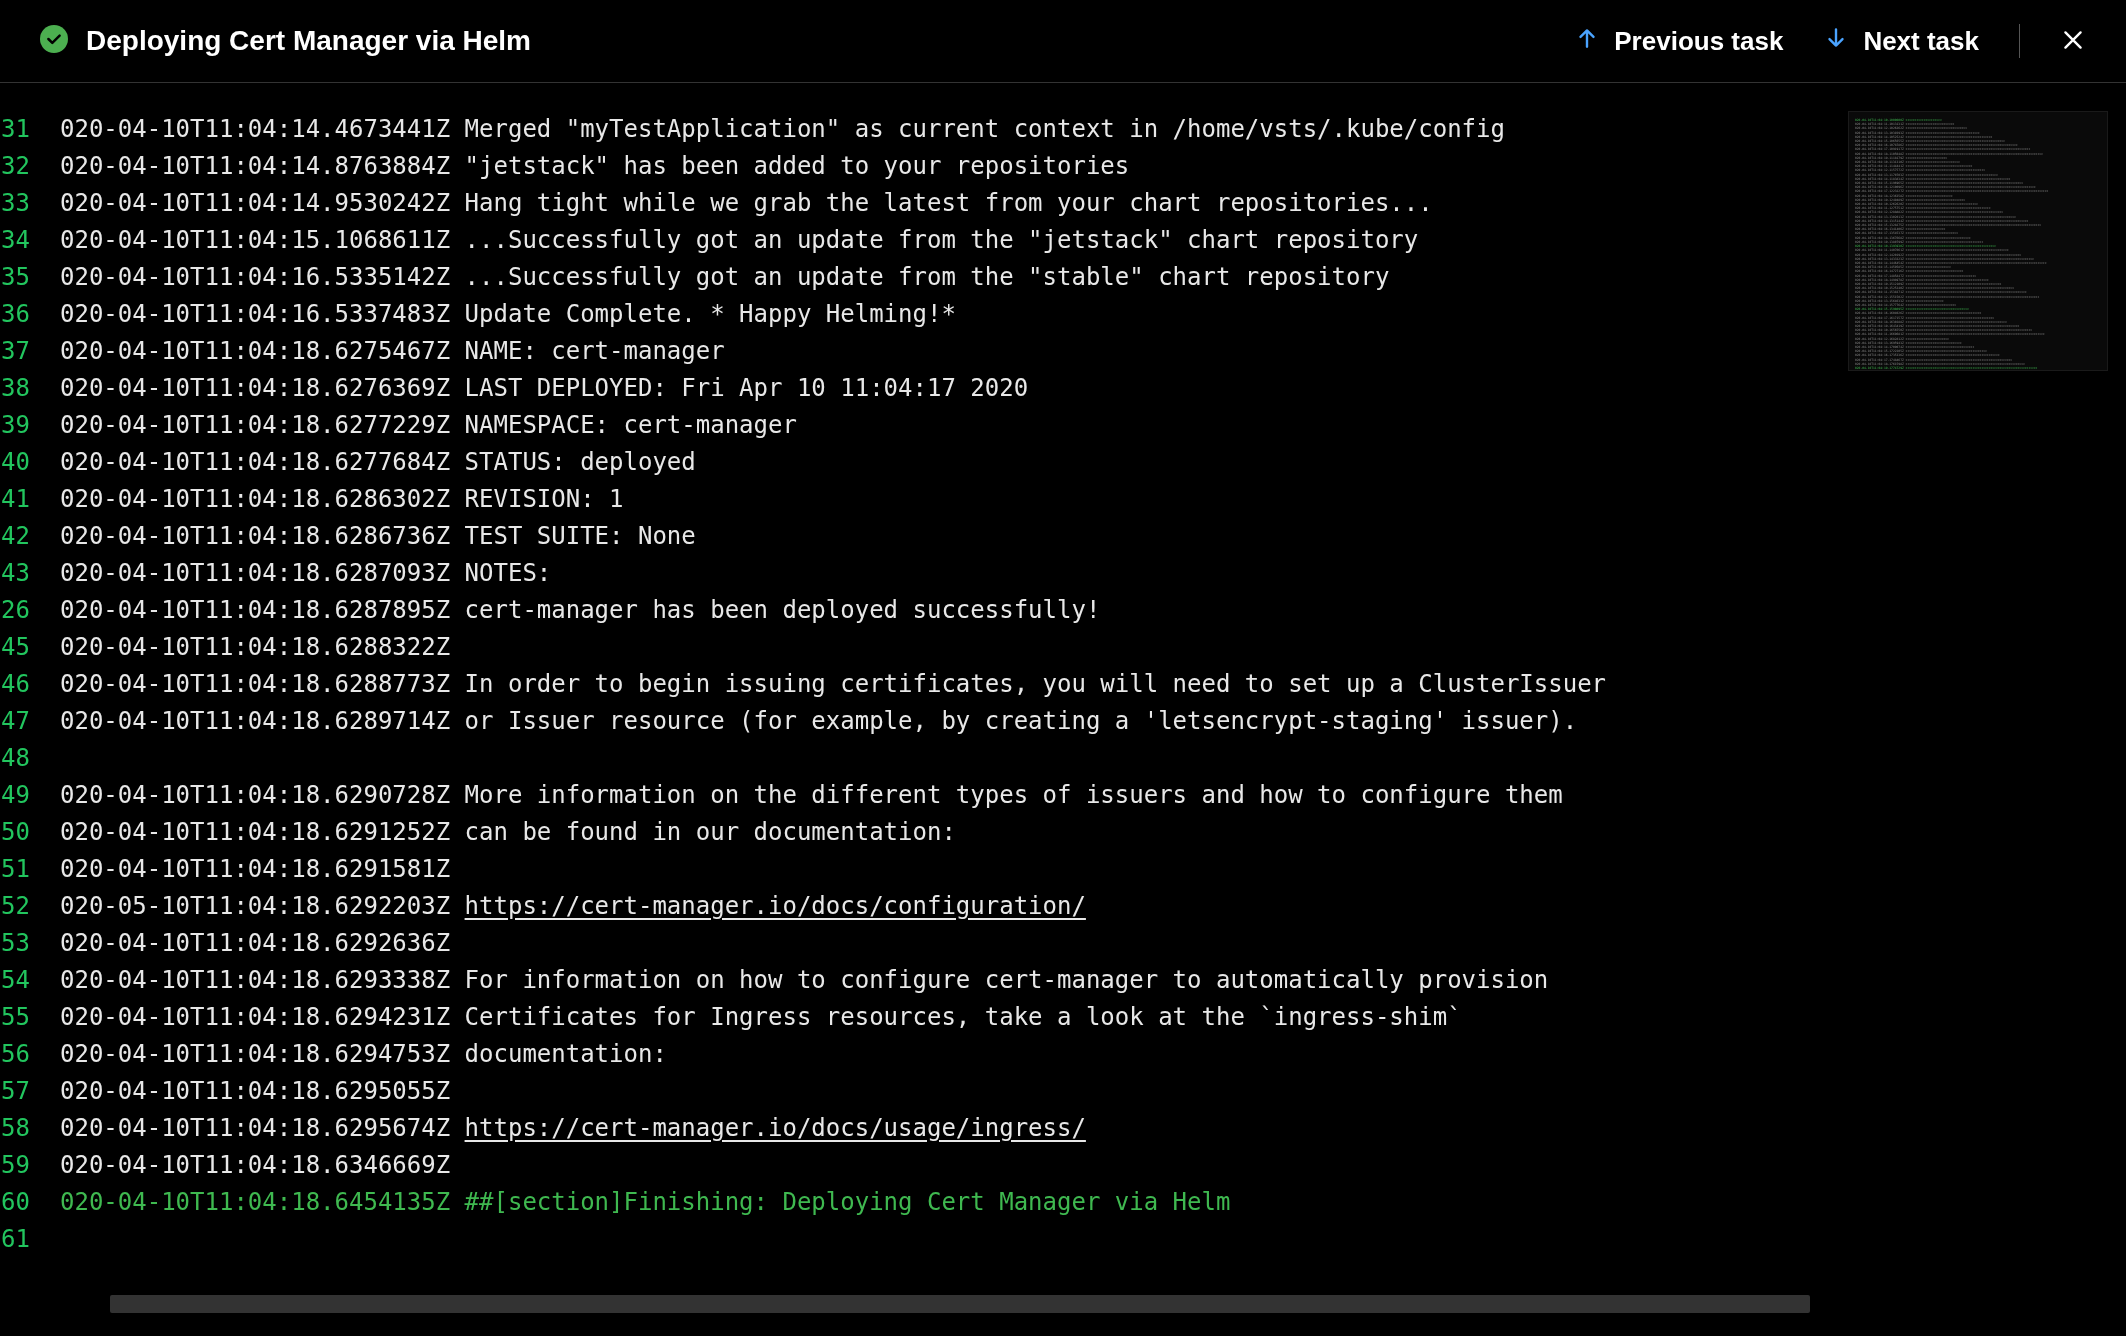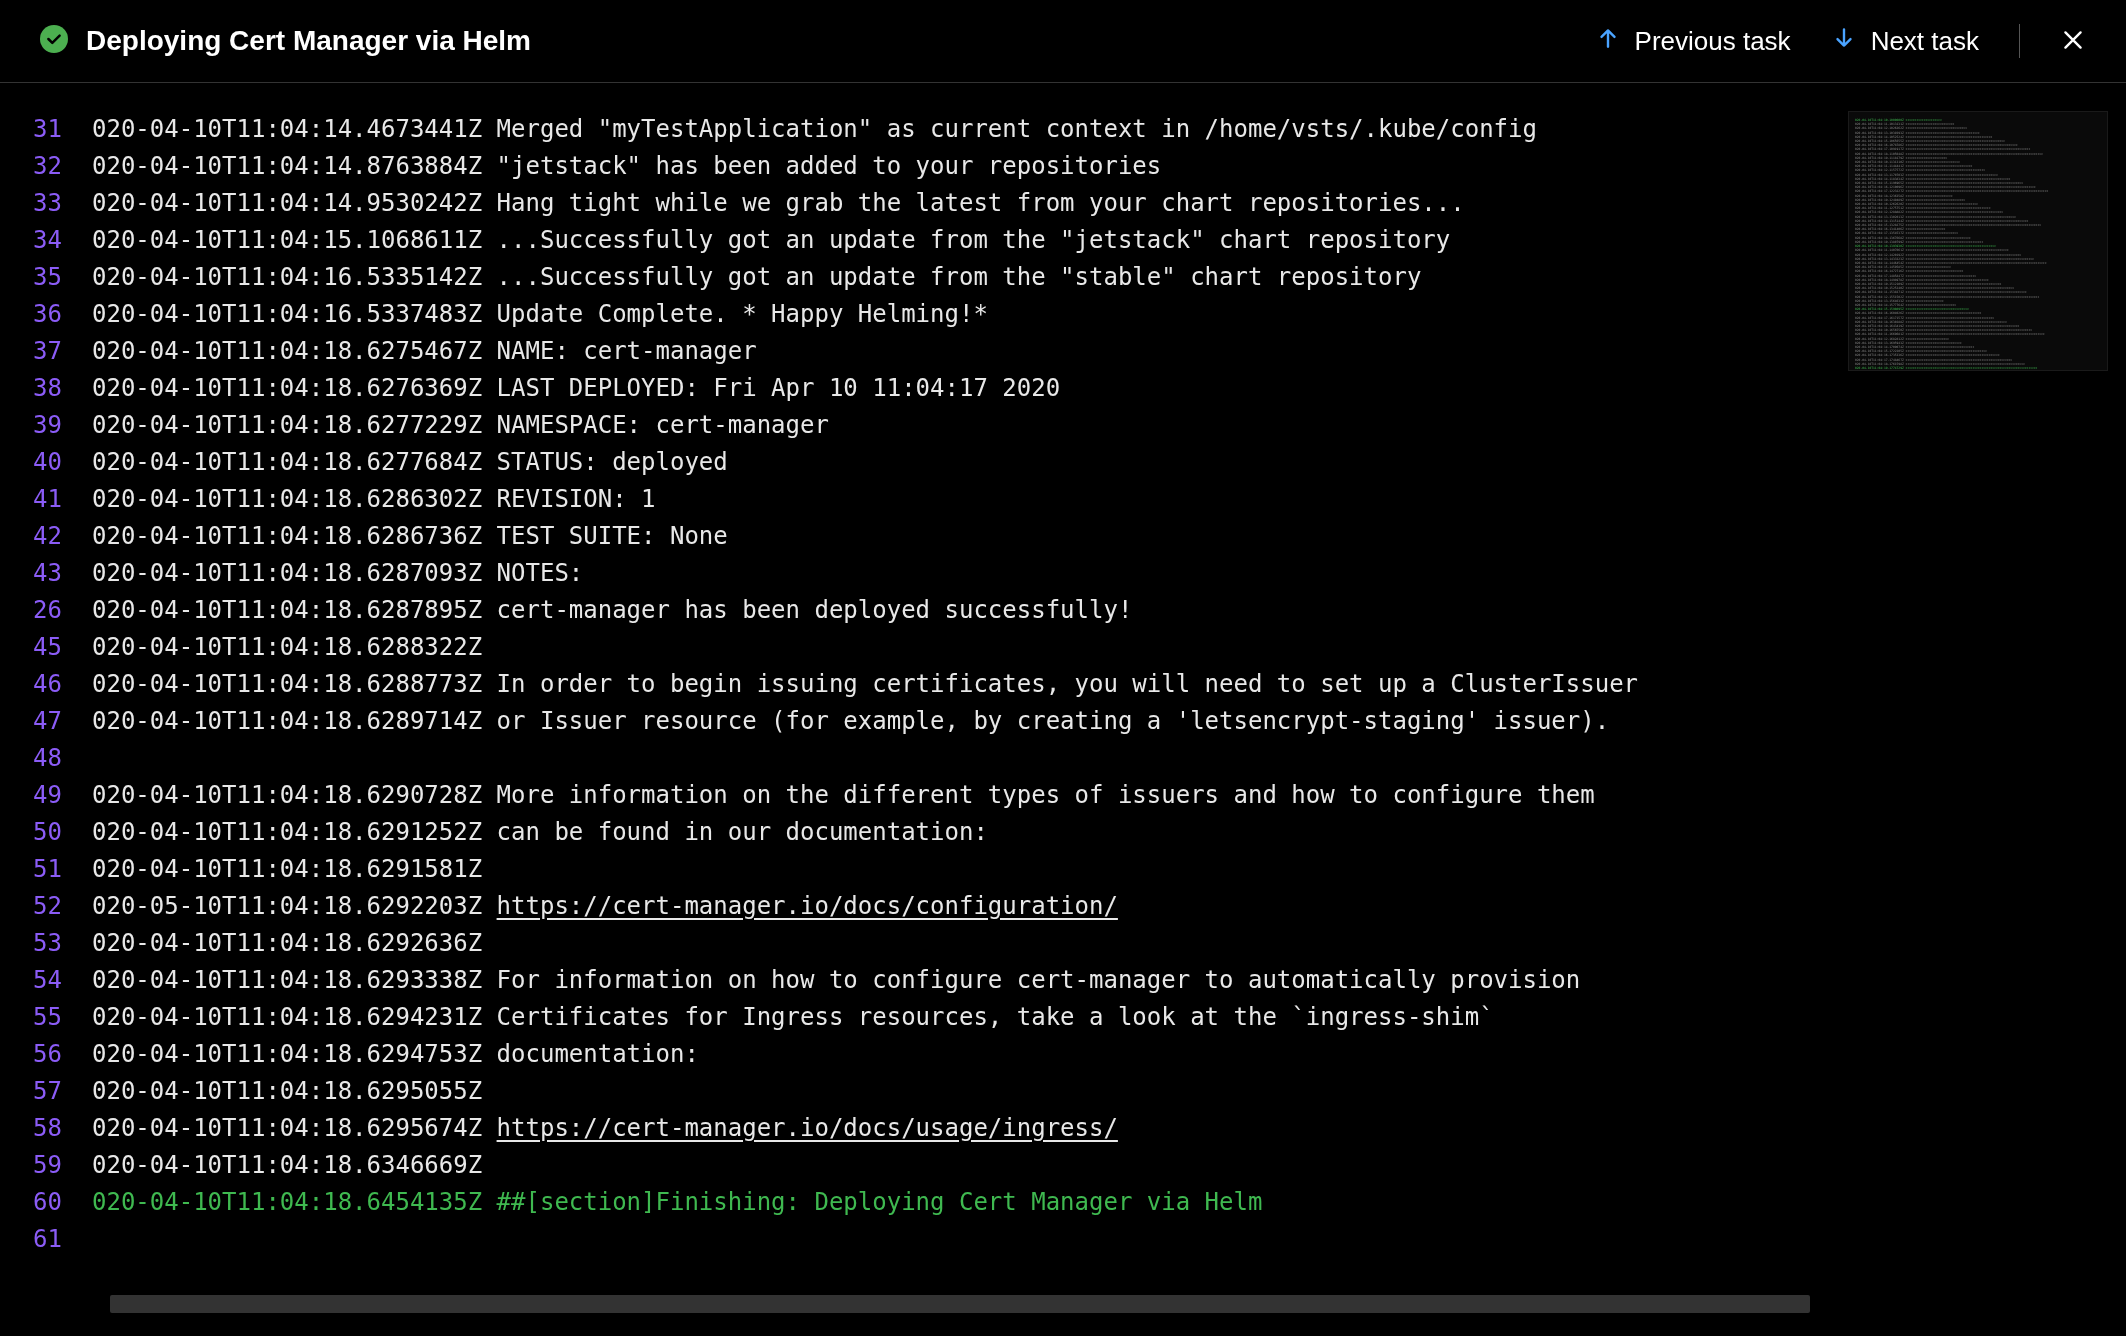--- a/index.html
+++ b/index.html
@@ -43,21 +43,21 @@
       gap: 40px;
     }
     .nav-button {
       display: flex;
       align-items: center;
       gap: 14px;
       background: none;
       border: none;
       color: #fff;
       font-size: 26px;
-      font-weight: 400;
+      font-weight: 700;
       cursor: pointer;
     }
     .nav-button svg { width: 26px; height: 26px; }
     .divider {
       width: 1px;
       height: 34px;
       background: #555;
     }
     .close-button {
       background: none;
@@ -83,25 +83,24 @@
       display: flex;
       align-items: baseline;
       font-family: "SF Mono", Menlo, Consolas, monospace;
       font-size: 24px;
       line-height: 37px;
       white-space: pre;
     }
     .line-num {
       width: 60px;
       text-align: right;
-      color: #8b5cf6;
+      color: #22c55e;
       padding-right: 30px;
       flex-shrink: 0;
       user-select: none;
-      margin-left: 32px;
     }
     .line-text {
       color: #e8e8e8;
     }
     .line-text.link-line .url {
       text-decoration: underline;
       text-underline-offset: 4px;
     }
     .line-text.green {
       color: #3fb950;

